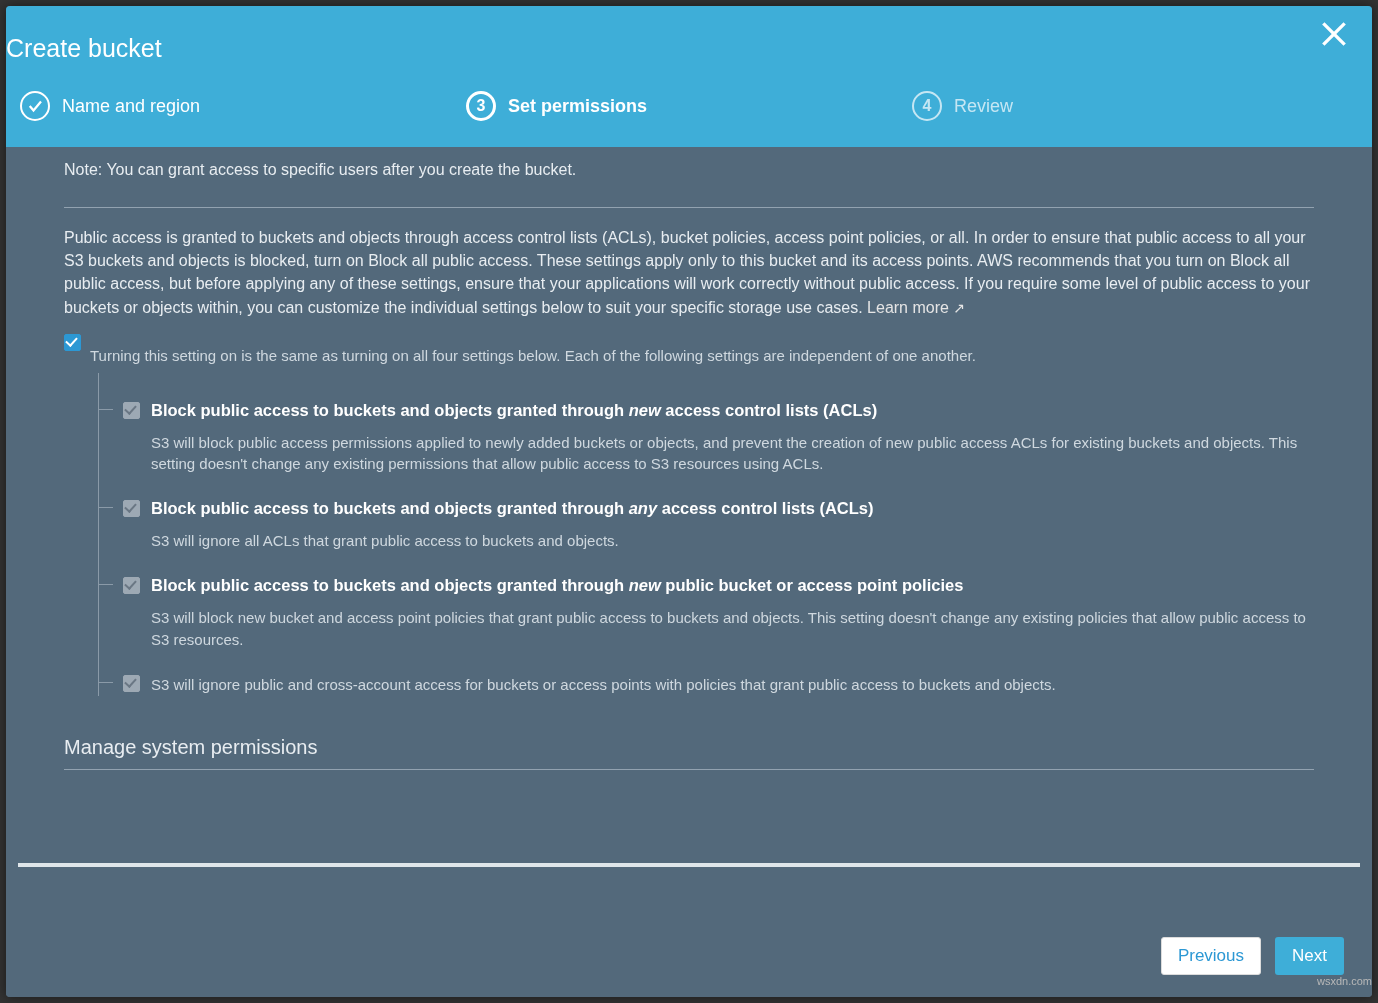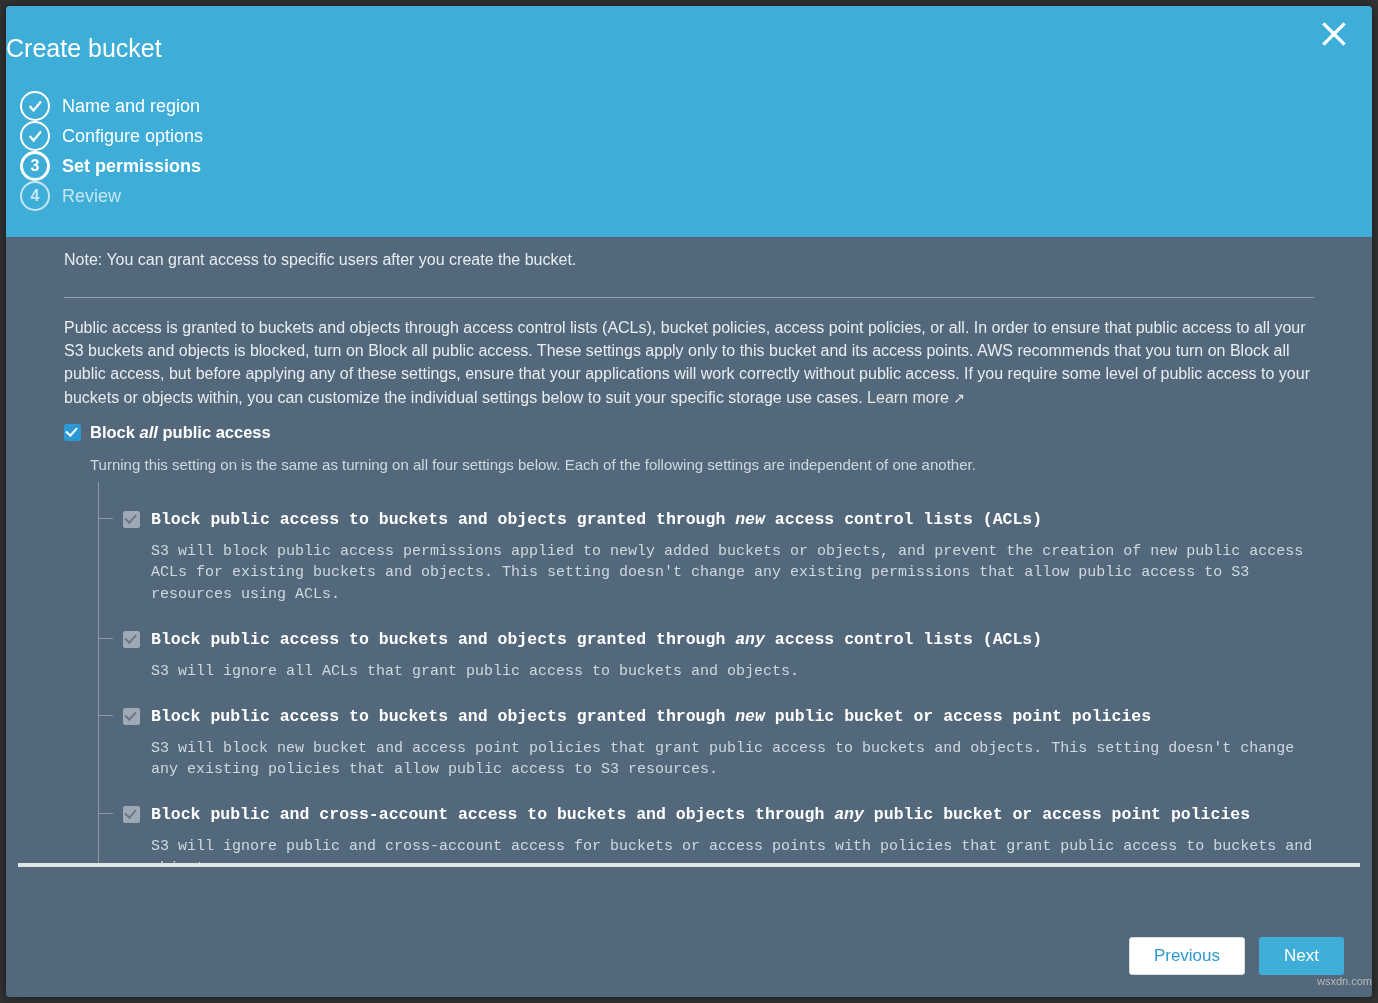--- a/index.html
+++ b/index.html
@@ -9,21 +9,21 @@
     background: #53697b; display: flex; flex-direction: column;
     box-shadow: 0 0 12px rgba(0,0,0,.5);
   }
   
   .header { background: #3eaed8; color: #fff; }
   .title-row { position: relative; text-align: left; padding: 28px 0; }
   .title { font-size: 25px; font-weight: 400; }
   .close-btn { position: absolute; right: 22px; top: 12px; width: 32px; height: 32px; cursor: pointer; }
   .close-btn svg { width: 100%; height: 100%; stroke: #fff; stroke-width: 2.5; }
   
-  .steps { display: flex; padding: 0 14px 26px 14px; gap: 0; flex-direction: column; }
+  .steps { display: flex; padding: 0 14px 26px 14px; gap: 0; }
   .step { flex: 1; display: flex; align-items: center; gap: 12px; color: #ffffff; }
   .step .circle {
     width: 30px; height: 30px; border: 2px solid #fff; border-radius: 50%;
     display: flex; align-items: center; justify-content: center; font-size: 16px; font-weight: 600;
   }
   .step.done .circle { background: transparent; }
   .step.done .circle svg { width: 18px; height: 18px; stroke: #fff; stroke-width: 3; fill: none; }
   .step.active .circle { border-width: 3px; }
   .step-label { font-size: 18px; font-weight: 400; }
   .step.active .step-label { font-weight: 600; }
@@ -44,39 +44,39 @@
   
   .top-opt { display: flex; gap: 9px; align-items: flex-start; position: relative; }
   .top-opt .cb {
     width: 17px; height: 17px; background: #2c98d4; border: 1px solid #2c98d4; border-radius: 2px; position: relative; flex-shrink: 0; margin-top: 1px; cursor: pointer;
   }
   .top-opt .cb::after { content: ""; position: absolute; left: 3px; top: 0px; width: 5px; height: 9px; border: solid #fff; border-width: 0 2.5px 2.5px 0; transform: rotate(42deg); }
   .opt-title { font-size: 16.5px; font-weight: 700; color: #fff; }
   .opt-title em { font-style: italic; }
   .opt-sub { font-size: 15px; color: #cfd8df; margin-top: 12px; line-height: 1.45; }
   .children { margin-left: 8px; border-left: 1px solid #8a9aa8; padding: 14px 0 0 0; margin-top: 6px; }
-  .child { position: relative; padding-left: 24px; margin-top: 24px; font-family: Liberation Mono, monospace; }
+  .child { position: relative; padding-left: 24px; margin-top: 24px; }
   .child:first-child { margin-top: 14px; }
   .child::before {
     content: ""; position: absolute; left: 0; top: 8px; width: 14px; height: 1px; background: #8a9aa8;
   }
   .child .cb {
     width: 17px; height: 17px; background: #9da9b4; border: 1px solid #9da9b4; border-radius: 2px;
     position: absolute; left: 24px; top: 0; cursor: pointer;
   }
   .child .cb::after { content: ""; position: absolute; left: 3px; top: 0px; width: 5px; height: 9px; border: solid #6a7784; border-width: 0 2.5px 2.5px 0; transform: rotate(42deg); }
   .child-content { padding-left: 28px; }
   .spacer { height: 40px; }
   
   .footer-divider { border-top: 4px solid #dfe6ea; margin: 0 12px; }
   .footer {
     background: #53697b; padding: 22px 28px; display: flex; justify-content: flex-end; gap: 14px;
   }
   .btn {
-    font-size: 17px; padding: 8px 24px; border-radius: 3px; cursor: pointer; border: 1px solid transparent; margin-top: 48px;
+    font-size: 17px; padding: 8px 16px; border-radius: 3px; cursor: pointer; border: 1px solid transparent; margin-top: 48px;
   }
   .btn-prev { background: #fff; color: #2c98d4; border-color: #dcdcdc; }
   .btn-next { background: #3eaed8; color: #fff; }
   .watermark { position: absolute; right: 6px; bottom: 16px; font-size: 11px; color: #b8b8b8; font-family: Arial; }
 </style>
 </head>
 <body>
 
 <div class="modal">
   <div class="header">
@@ -91,28 +91,20 @@
     </div>
     <div class="steps">
       <div class="step done">
         <span class="circle">
             <svg viewBox="0 0 24 24">
               <polyline points="5 12 10 18 20 6"></polyline>
             </svg>
           </span>
         <span class="step-label">Name and region</span>
       </div>
-      <div class="step done">
-        <span class="circle">
-            <svg viewBox="0 0 24 24">
-              <polyline points="5 12 10 18 20 6"></polyline>
-            </svg>
-          </span>
-        <span class="step-label">Configure options</span>
-      </div>
       <div class="step active">
         <span class="circle">3</span>
         <span class="step-label">Set permissions</span>
       </div>
       <div class="step dim">
         <span class="circle">4</span>
         <span class="step-label">Review</span>
       </div>
     </div>
   </div>
@@ -122,23 +114,20 @@
 
     <hr class="rule">
     <div class="section-desc">
       <span>Public access is granted to buckets and objects through access control lists (ACLs), bucket policies, access point policies, or all. In order to ensure that public access to all your S3 buckets and objects is blocked, turn on Block all public access. These settings apply only to this bucket and its access points. AWS recommends that you turn on Block all public access, but before applying any of these settings, ensure that your applications will work correctly without public access. If you require some level of public access to your buckets or objects within, you can customize the individual settings below to suit your specific storage use cases.</span>
       <a class="learn-more"><span>Learn more</span> <span class="ext-icon">↗</span></a>
     </div>
 
     <div class="top-opt">
       <span class="cb"></span>
       <div>
-        <div class="opt-title">
-          <span>Block </span><em>all</em><span> public access</span>
-        </div>
         <div class="opt-sub">Turning this setting on is the same as turning on all four settings below. Each of the following settings are independent of one another.</div>
 
         <div class="children">
           <div class="child">
             <span class="cb"></span>
             <div class="child-content">
               <div class="opt-title">
                 <span>Block public access to buckets and objects granted through </span><em>new</em><span> access control lists (ACLs)</span>
               </div>
               <div class="opt-sub">S3 will block public access permissions applied to newly added buckets or objects, and prevent the creation of new public access ACLs for existing buckets and objects. This setting doesn't change any existing permissions that allow public access to S3 resources using ACLs.</div>
@@ -158,23 +147,20 @@
             <div class="child-content">
               <div class="opt-title">
                 <span>Block public access to buckets and objects granted through </span><em>new</em><span> public bucket or access point policies</span>
               </div>
               <div class="opt-sub">S3 will block new bucket and access point policies that grant public access to buckets and objects. This setting doesn't change any existing policies that allow public access to S3 resources.</div>
             </div>
           </div>
           <div class="child">
             <span class="cb"></span>
             <div class="child-content">
-              <div class="opt-title">
-                <span>Block public and cross-account access to buckets and objects through </span><em>any</em><span> public bucket or access point policies</span>
-              </div>
               <div class="opt-sub">S3 will ignore public and cross-account access for buckets or access points with policies that grant public access to buckets and objects.</div>
             </div>
           </div>
         </div>
       </div>
     </div>
 
     <div class="spacer"></div>
     <div class="section-title">Manage system permissions</div>
     <hr class="rule">

